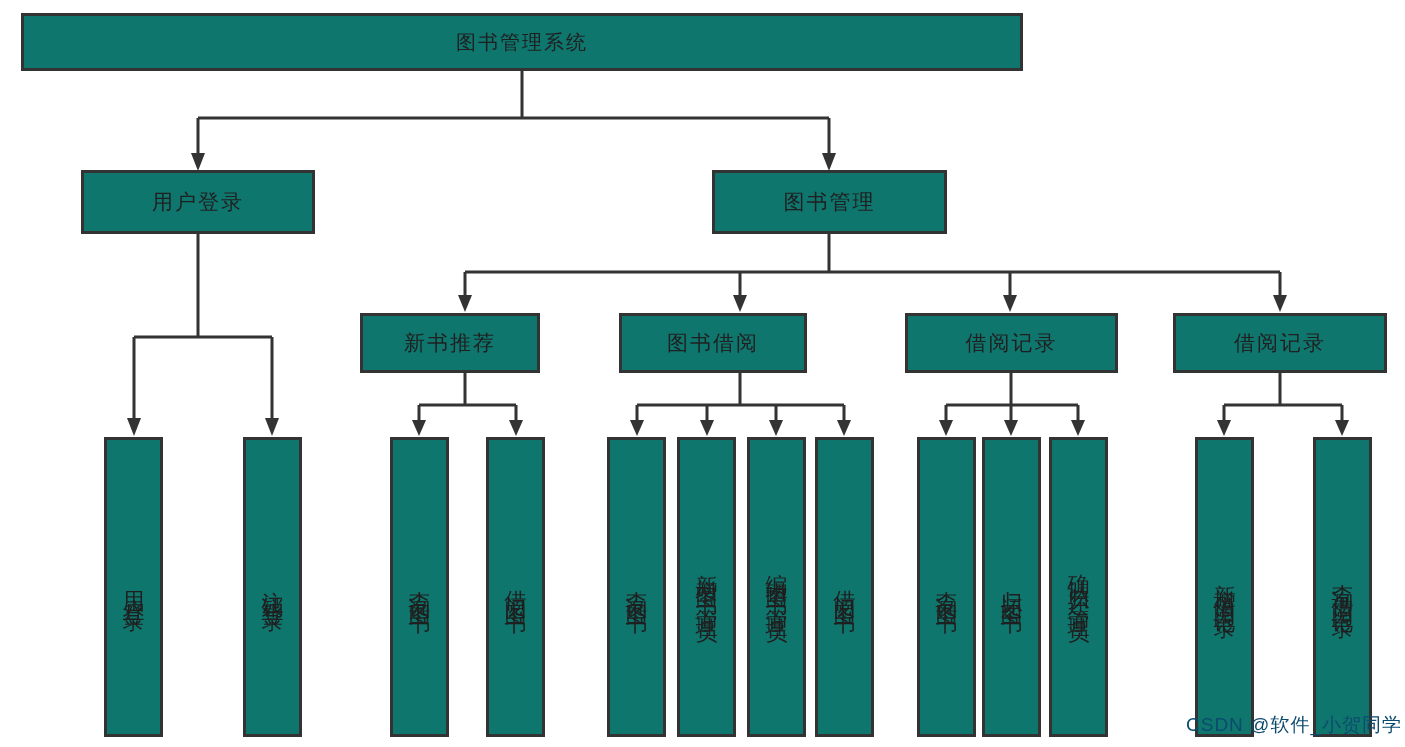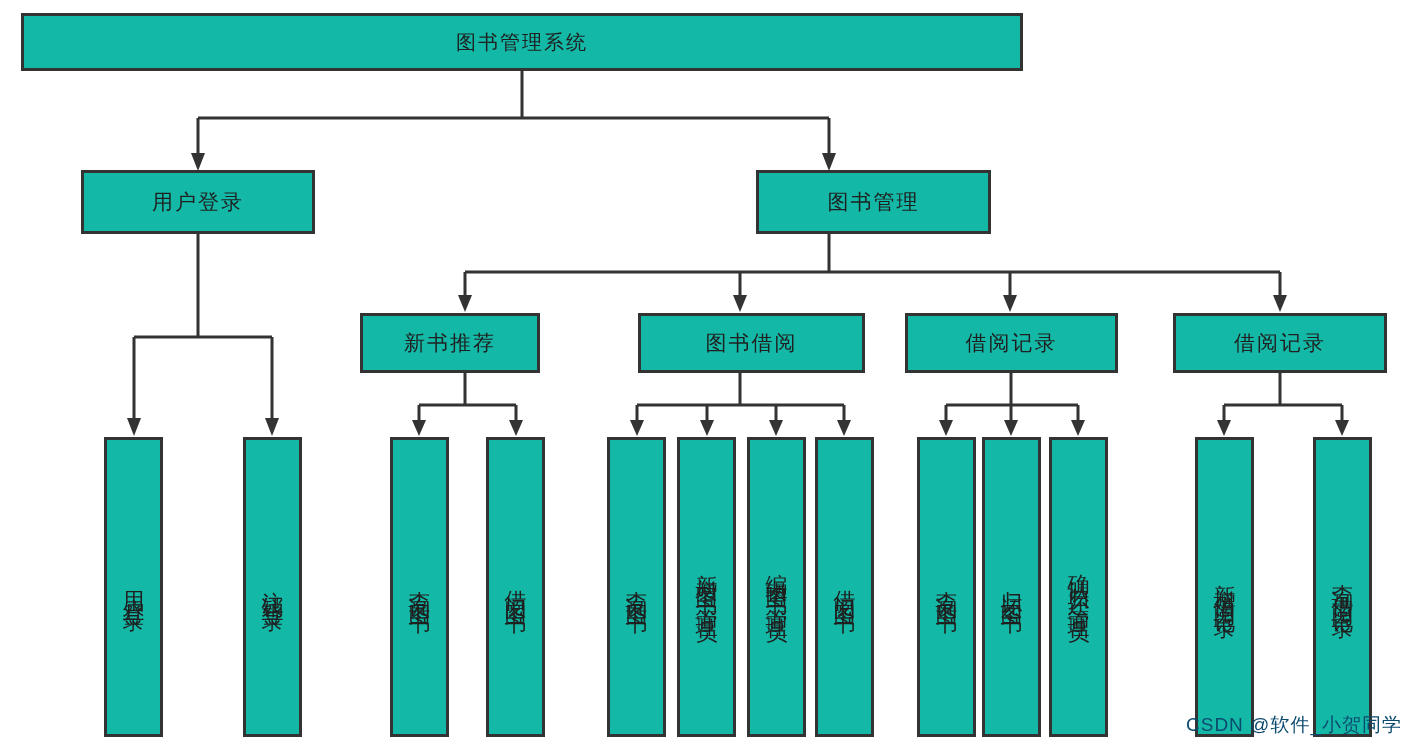--- a/index.html
+++ b/index.html
@@ -12,21 +12,21 @@
     background: #ffffff;
     overflow: hidden;
   }
   #connectors {
     position: absolute;
     left: 0; top: 0;
     width: 1405px; height: 747px;
   }
   .node {
     position: absolute;
-    background: #14b8a6;
+    background: #0f766e;
     border: 3px solid #333333;
     color: #1f1f1f;
     display: flex;
     align-items: center;
     justify-content: center;
     text-align: center;
   }
   .hbox {
     font-size: 21px;
     letter-spacing: 2px;
@@ -96,24 +96,24 @@
     <g stroke="#333333" stroke-width="3" fill="#333333">
       <path fill="none" d="M1280 373 V405 M1224 405 H1342 M1224 405 V420 M1342 405 V420"></path>
       <polygon points="1217,420 1231,420 1224,436" stroke="none"></polygon>
       <polygon points="1335,420 1349,420 1342,436" stroke="none"></polygon>
     </g>
   </svg>
 
   <div class="node hbox root" style="left:21px; top:13px; width:1002px; height:58px;">图书管理系统</div>
 
   <div class="node hbox" style="left:81px; top:170px; width:234px; height:64px;">用户登录</div>
-  <div class="node hbox" style="left:712px; top:170px; width:235px; height:64px;margin-left:44px;">图书管理</div>
+  <div class="node hbox" style="left:712px; top:170px; width:235px; height:64px;">图书管理</div>
 
   <div class="node hbox" style="left:360px; top:313px; width:180px; height:60px;">新书推荐</div>
-  <div class="node hbox" style="left:638px; top:313px; width:227px; height:60px;">图书借阅</div>
+  <div class="node hbox" style="left:619px; top:313px; width:188px; height:60px;">图书借阅</div>
   <div class="node hbox" style="left:905px; top:313px; width:213px; height:60px;">借阅记录</div>
   <div class="node hbox" style="left:1173px; top:313px; width:214px; height:60px;">借阅记录</div>
 
   <div class="node vbox" style="left:104px;">用户登录</div>
   <div class="node vbox" style="left:243px;">注销登录</div>
 
   <div class="node vbox" style="left:390px;">查询图书</div>
   <div class="node vbox" style="left:486px;">借阅图书</div>
 
   <div class="node vbox" style="left:607px;">查询图书</div>

